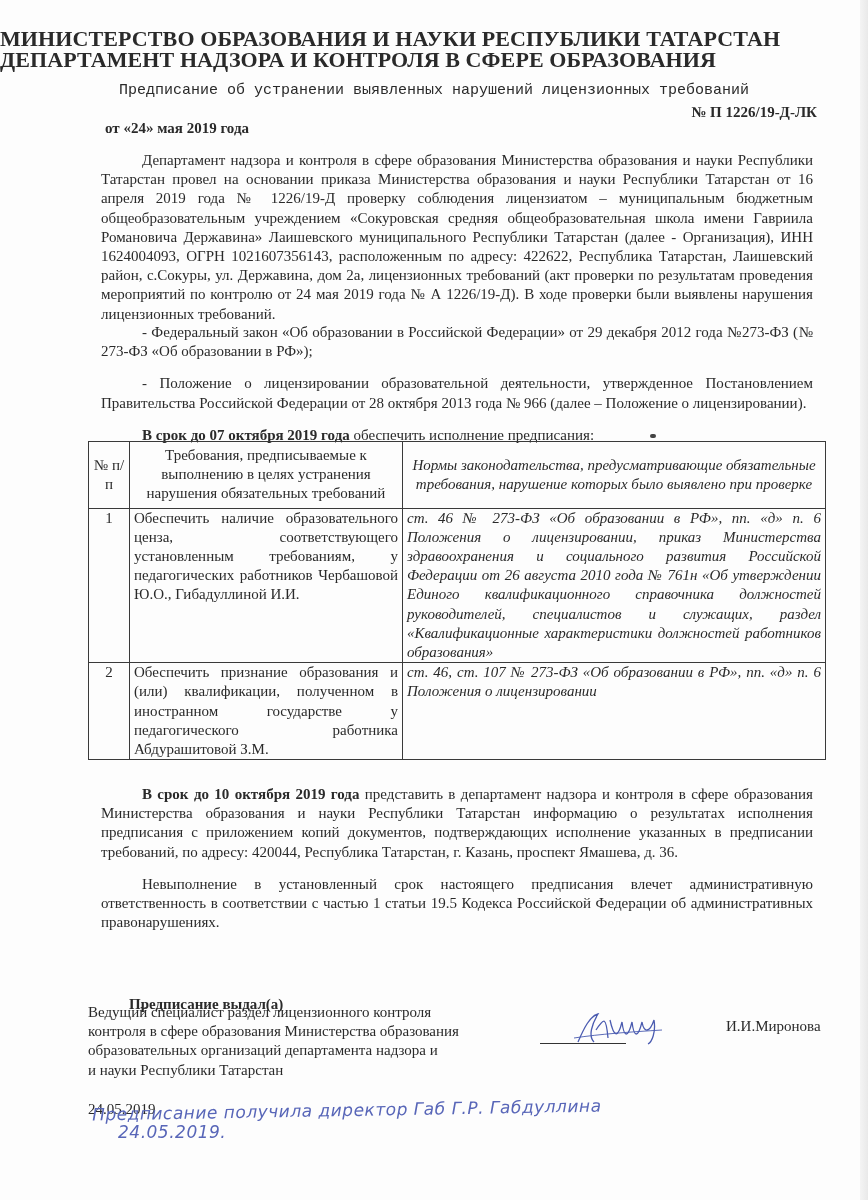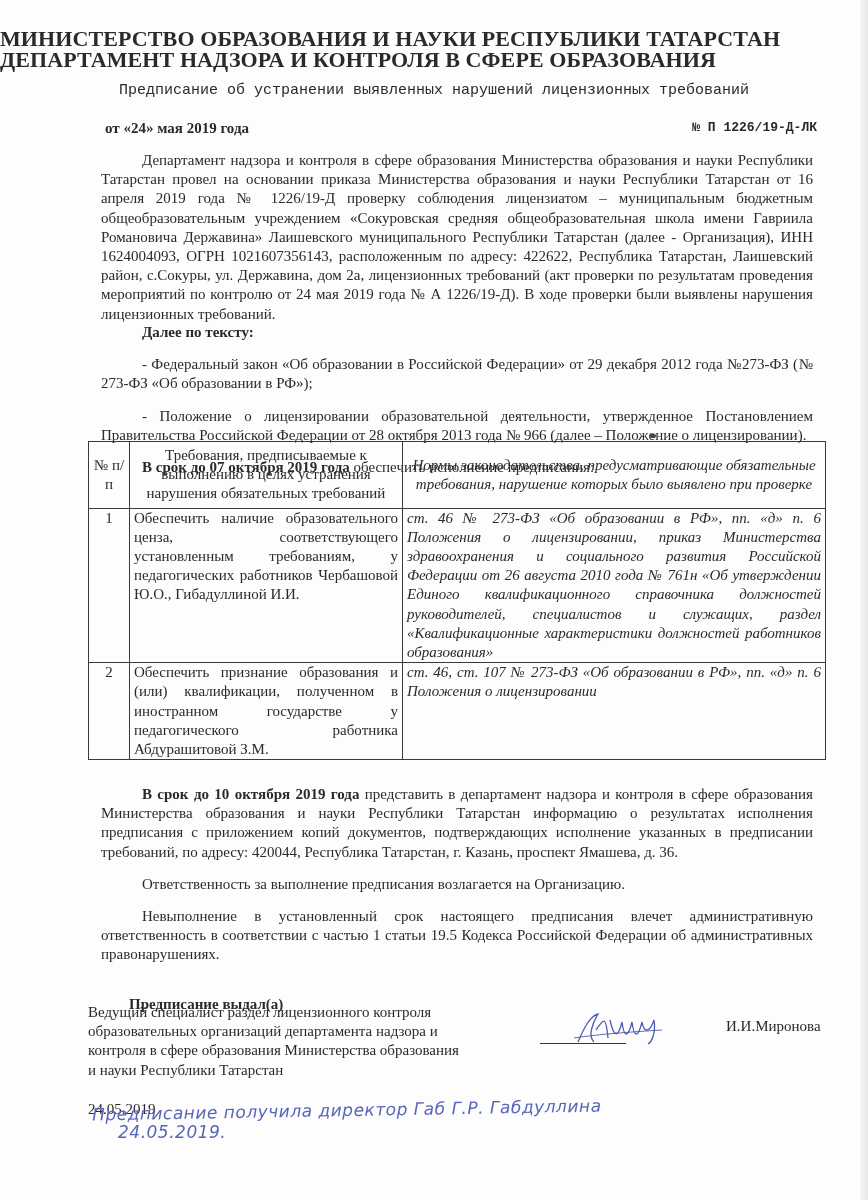--- a/index.html
+++ b/index.html
@@ -10,21 +10,21 @@
   }
   .page { position: absolute; left: 0; top: 0; width: 868px; height: 1200px; background: #fdfdfd; }
   .edge { position: absolute; right: 0; top: 0; width: 8px; height: 1200px; background: linear-gradient(to right, #f4f4f4, #e9e9e9); }
 
   .hdr { position: absolute; left: 0; width: 868px; text-align: left; font-weight: bold; font-size: 22px; letter-spacing: 0.1px; }
   .hdr1 { top: 26px; }
   .hdr2 { top: 47px; }
   .subtitle { position: absolute; left: 0; width: 868px; top: 82px; text-align: center; font-size: 15px; font-family: Liberation Mono, monospace; }
 
   .dateline { position: absolute; top: 120px; left: 105px; font-weight: bold; font-size: 15px; }
-  .docnum { position: absolute; top: 120px; right: 51px; font-weight: bold; font-size: 13px; font-family: Liberation Mono, monospace; }
+  .docnum { position: absolute; top: 104px; right: 51px; font-weight: bold; font-size: 15px; }
 
   .body { position: absolute; left: 88px; width: 738px; font-size: 15px; line-height: 19.2px; text-align: justify; }
   .p { margin: 13px; text-indent: 41px; }
   .b { font-weight: bold; }
 
   .intro { top: 138px; }
   .refs { top: 310px; }
 
   table.req {
     position: absolute; left: 88px; top: 441px; width: 738px;
@@ -66,21 +66,20 @@
   <div class="subtitle">Предписание об устранении выявленных нарушений лицензионных требований</div>
 
   <div class="dateline">от «24» мая 2019 года</div>
   <div class="docnum">№ П 1226/19-Д-ЛК</div>
 
   <div class="body intro">
     <p class="p">Департамент надзора и контроля в сфере образования Министерства образования и науки Республики Татарстан провел на основании приказа Министерства образования и науки Республики Татарстан от  16 апреля 2019 года № 1226/19-Д проверку соблюдения лицензиатом – муниципальным бюджетным общеобразовательным учреждением «Сокуровская средняя общеобразовательная школа имени Гавриила Романовича Державина» Лаишевского муниципального Республики Татарстан (далее - Организация), ИНН 1624004093, ОГРН 1021607356143, расположенным по адресу: 422622, Республика Татарстан, Лаишевский район, с.Сокуры, ул. Державина, дом 2а, лицензионных требований (акт проверки по результатам проведения мероприятий по контролю от 24 мая 2019 года № А 1226/19-Д). В ходе проверки были выявлены нарушения лицензионных требований.</p>
   </div>
 
   <div class="body refs">
-    <p class="p b">Далее по тексту:</p>
     <p class="p">- Федеральный закон «Об образовании в Российской Федерации» от 29 декабря 2012 года №273-ФЗ (№ 273-ФЗ «Об образовании в РФ»);</p>
     <p class="p">- Положение о лицензировании образовательной деятельности, утвержденное Постановлением Правительства Российской Федерации от 28 октября 2013 года № 966 (далее – Положение о лицензировании).</p>
     <p class="p"><span class="b">В срок до 07 октября 2019 года</span><span> обеспечить исполнение предписания:</span></p>
   </div>
 
   <div class="stamp-mark"></div>
 
   <table class="req">
     <tbody>
         <tr>
@@ -96,29 +95,28 @@
     <tr>
       <td class="c1">2</td>
       <td class="c2">Обеспечить признание образования и (или) квалификации, полученном в иностранном государстве у педагогического работника Абдурашитовой З.М.</td>
       <td class="c3">ст. 46, ст. 107 № 273-ФЗ «Об образовании в РФ», пп. «д» п. 6 Положения о лицензировании</td>
     </tr>
   </tbody>
     </table>
 
   <div class="body after">
     <p class="p"><span class="b">В срок до 10 октября 2019 года</span><span> представить в департамент надзора и контроля в сфере образования Министерства образования и науки Республики Татарстан информацию о результатах исполнения предписания с приложением копий документов, подтверждающих исполнение указанных в предписании требований, по адресу: 420044, Республика Татарстан, г. Казань, проспект Ямашева, д. 36.</span></p>
-    <p class="p">Ответственность за выполнение предписания возлагается на Организацию.</p>
     <p class="p">Невыполнение в установленный срок настоящего предписания влечет административную ответственность в соответствии с частью 1 статьи 19.5 Кодекса Российской Федерации об административных правонарушениях.</p>
   </div>
 
   <div class="signer-title">Предписание выдал(а)</div>
   <div class="signer-pos" style="top:1003px">
     <span class="line">Ведущий специалист раздел лицензионного контроля</span>
+    <span class="line">контроля в сфере образования Министерства образования</span>
     <span class="line">образовательных организаций департамента надзора и</span>
-    <span class="line">контроля в сфере образования Министерства образования</span>
     <span class="line">и науки Республики Татарстан</span>
   </div>
   <div class="signer-date">24.05.2019</div>
 
   <div class="sig-line"></div>
   <svg class="sig-mark" viewBox="0 0 100 40">
     <path d="M8 34 C14 20, 20 8, 28 6 C22 16, 18 28, 24 34 M26 22 C34 10, 36 8, 38 30 M40 12 C44 30, 48 30, 52 14 C54 30, 58 30, 62 14 C64 30, 68 30, 72 14 C74 26, 80 24, 84 12 C86 24, 82 34, 78 36" fill="none" stroke="#4a5bb0" stroke-width="1.3"></path>
     <path d="M4 30 C30 26, 60 24, 92 22" fill="none" stroke="#4a5bb0" stroke-width="0.9"></path>
   </svg>
   <div class="signer-name">И.И.Миронова</div>

